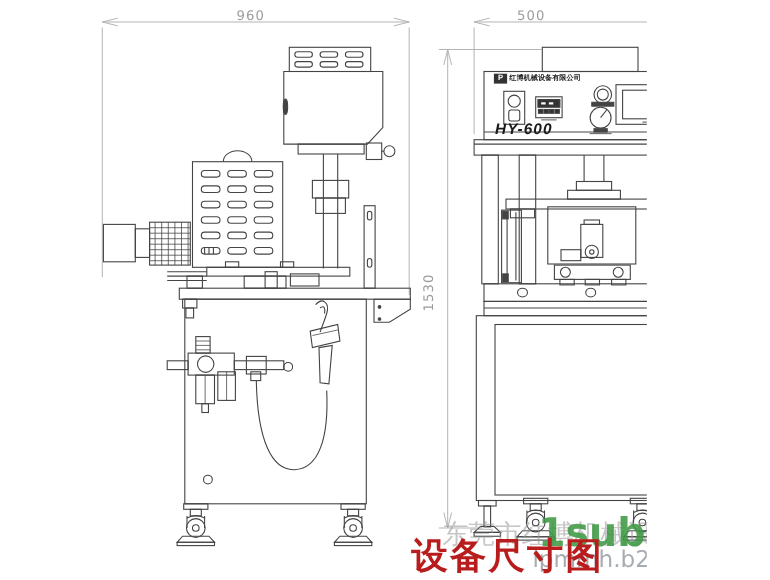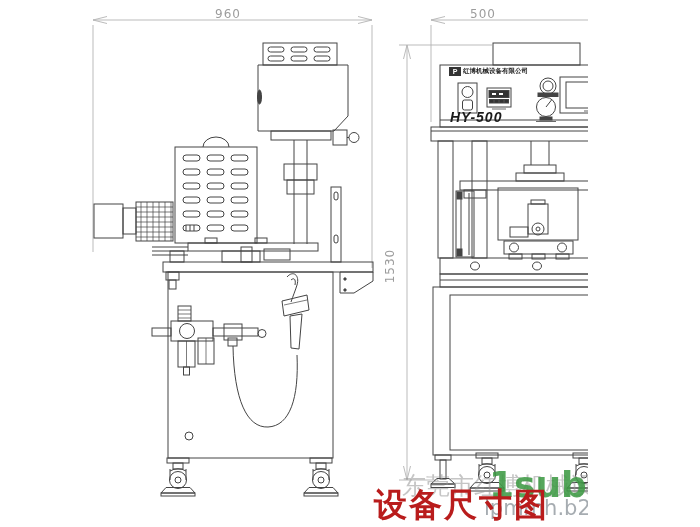--- a/index.html
+++ b/index.html
@@ -305,21 +305,21 @@
 </svg>
 
 <div class="overlay dim" id="dim-960">960</div>
 <div class="overlay dim" id="dim-730">500</div>
 <div class="overlay dim" id="dim-1530">1530</div>
 
 <div class="overlay" id="panel-brand">
   <span class="logo-box">P</span>
   <span class="brand-text">红博机械设备有限公司</span>
 </div>
-<div class="overlay" id="panel-model">HY-500</div>
+<div class="overlay" id="panel-model">HY-600</div>
 
 <div class="overlay" id="wm-company">东莞市红博机械设备有限公司</div>
 <div class="overlay" id="wm-site">1subao.net</div>
 <div class="overlay" id="wm-url">lpmmh.b2b.hc360.com</div>
 
 <div class="overlay" id="drawing-title">设备尺寸图</div>
 
 </div>
 
 </body></html>

